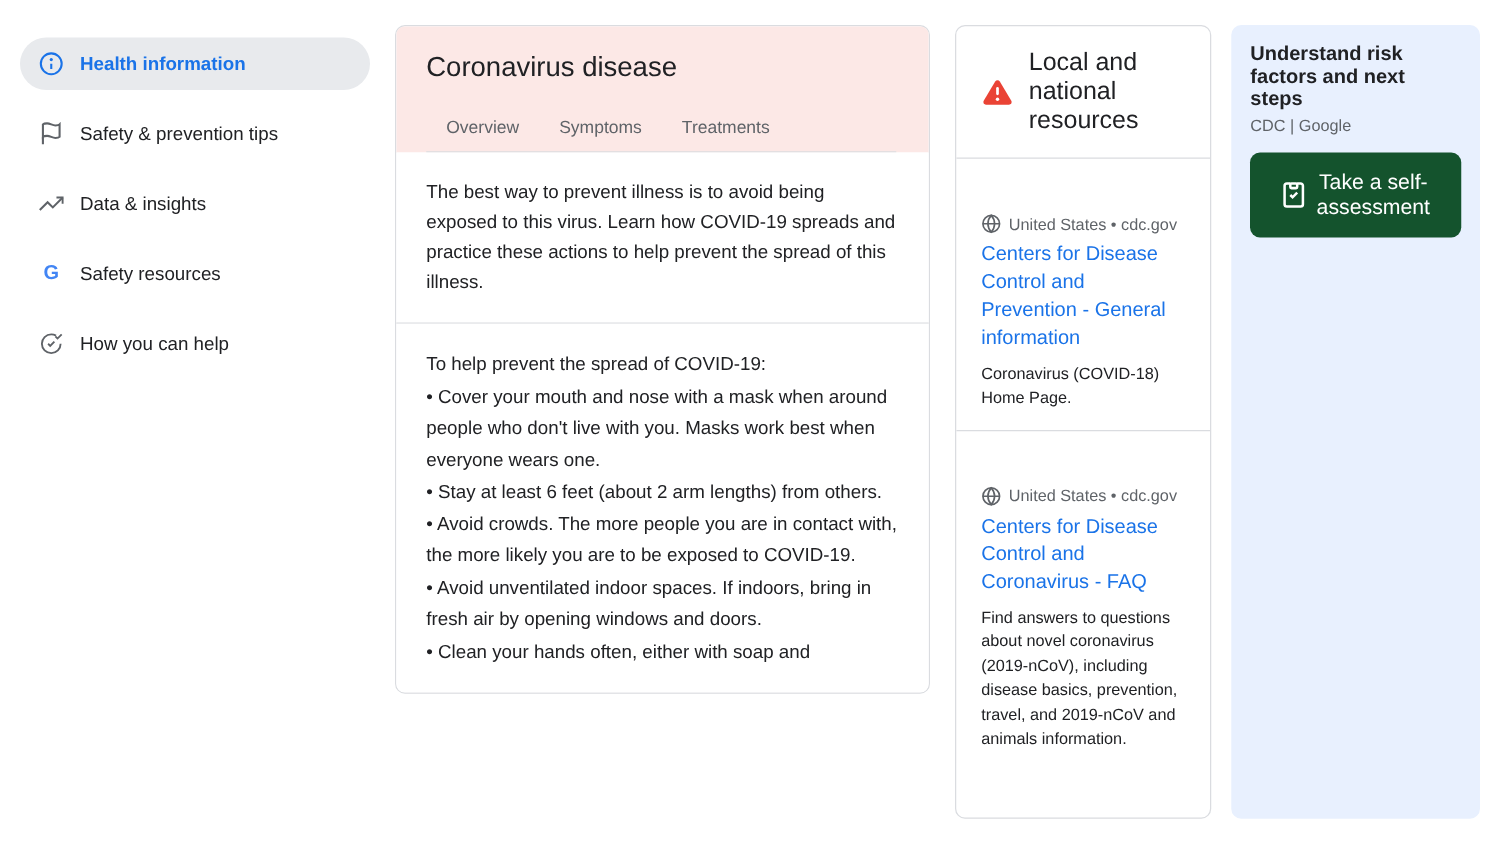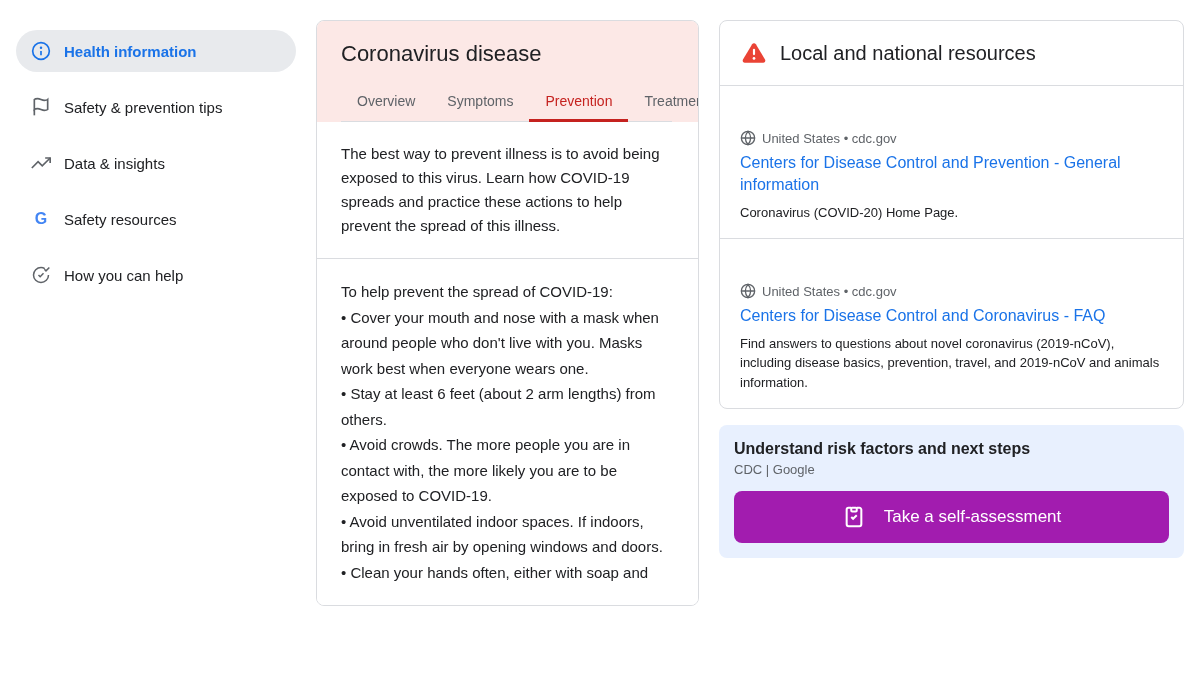--- a/index.html
+++ b/index.html
@@ -113,24 +113,24 @@
       background: #fff;
     }
     .prevention-text {
       font-size: 15px;
       line-height: 1.7;
       color: #202124;
     }
 
     
     .right-panel {
-      width: 465px;
+      width: 420px;
       flex-shrink: 0;
       display: flex;
-      flex-direction: column;
+      flex-direction: row;
       gap: 16px;
     }
     .resources-card {
       border: 1px solid #dadce0;
       border-radius: 8px;
       overflow: hidden;
       background: #fff;
     }
     .resources-header {
       display: flex;
@@ -198,22 +198,22 @@
     }
     .risk-sources {
       font-size: 13px;
       color: #5f6368;
       margin-bottom: 14px;
     }
     .assessment-btn {
       display: flex;
       align-items: center;
       justify-content: center;
-      gap: 18px;
-      background: #a21caf;
+      gap: 6px;
+      background: #14532d;
       color: #fff;
       border: none;
       border-radius: 8px;
       padding: 14px 24px;
       font-size: 17px;
       font-weight: 500;
       cursor: pointer;
       width: 100%;
       text-align: center;
     }
@@ -278,23 +278,20 @@
   <main class="main-panel">
     <div class="card">
       <div class="card-header">
         <h2 class="card-title">Coronavirus disease</h2>
         <div class="tabs">
           <div class="tab">
             <span>Overview</span>
           </div>
           <div class="tab">
             <span>Symptoms</span>
-          </div>
-          <div class="tab active">
-            <span>Prevention</span>
           </div>
           <div class="tab">
             <span>Treatments</span>
           </div>
         </div>
       </div>
       <div class="card-body">
         <p class="intro-text">The best way to prevent illness is to avoid being exposed to this virus. Learn how COVID-19 spreads and practice these actions to help prevent the spread of this illness.</p>
       </div>
       <hr class="divider">
@@ -327,21 +324,21 @@
           <span class="globe-icon">
             <svg width="16" height="16" viewBox="0 0 24 24" fill="none" stroke="#5f6368" stroke-width="2">
               <circle cx="12" cy="12" r="10"></circle>
               <line x1="2" y1="12" x2="22" y2="12"></line>
               <path d="M12 2a15.3 15.3 0 0 1 4 10 15.3 15.3 0 0 1-4 10 15.3 15.3 0 0 1-4-10 15.3 15.3 0 0 1 4-10z"></path>
             </svg>
           </span>
           <span>United States • cdc.gov</span>
         </div>
         <a class="resource-link">Centers for Disease Control and Prevention - General information</a>
-        <p class="resource-desc">Coronavirus (COVID-20) Home Page.</p>
+        <p class="resource-desc">Coronavirus (COVID-18) Home Page.</p>
       </div>
 
       <div class="resource-item">
         <div class="resource-source">
           <span class="globe-icon">
             <svg width="16" height="16" viewBox="0 0 24 24" fill="none" stroke="#5f6368" stroke-width="2">
               <circle cx="12" cy="12" r="10"></circle>
               <line x1="2" y1="12" x2="22" y2="12"></line>
               <path d="M12 2a15.3 15.3 0 0 1 4 10 15.3 15.3 0 0 1-4 10 15.3 15.3 0 0 1-4-10 15.3 15.3 0 0 1 4-10z"></path>
             </svg>

